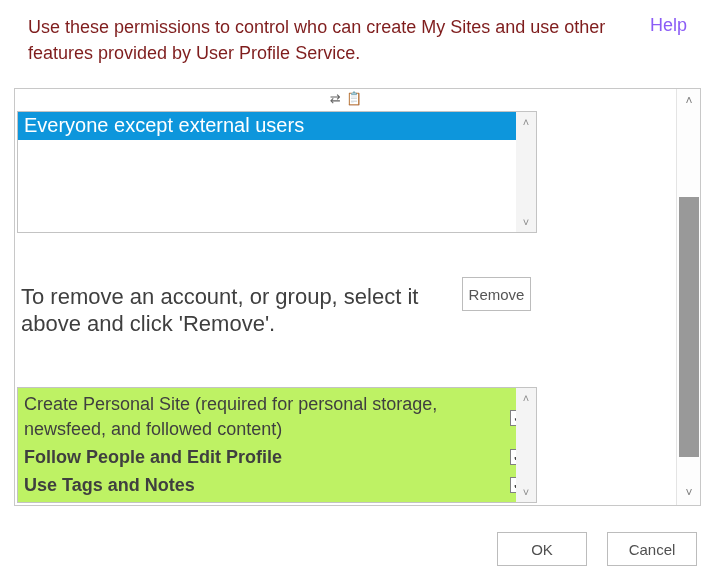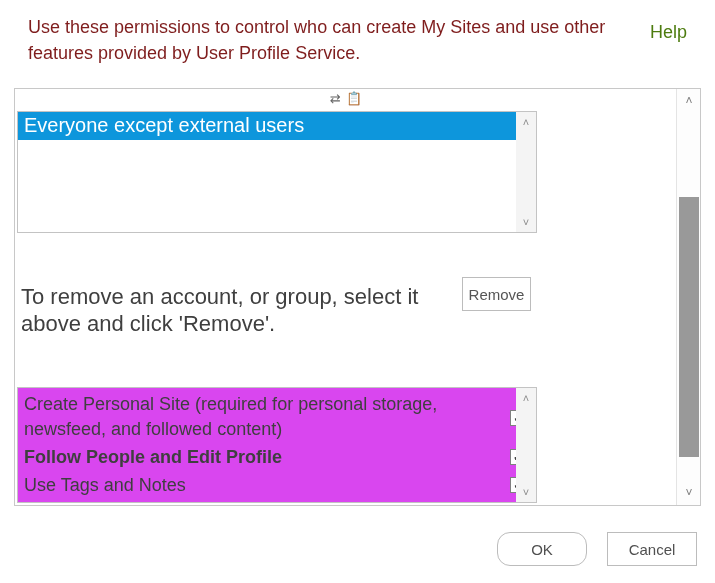--- a/index.html
+++ b/index.html
@@ -10,23 +10,23 @@
     font-size: 18px;
     color: #434343;
     background: #fff;
     font-weight: 300;
   }
   .page { position: relative; width: 715px; height: 583px; }
 
   .top-area { padding: 14px 28px 10px 28px; }
   .help-link {
     float: right;
-    color: #4d7c0f;
+    color: #8b5cf6;
     font-size: 18px;
-    margin-top: 8px;
+    margin-top: 1px;
   }
   .intro { font-size: 18px; line-height: 26px; color:#7f1d1d; }
 
   .outer-frame {
     position: absolute;
     left: 14px; top: 88px;
     width: 687px; height: 418px;
     border: 1px solid #c8c8c8;
   }
 
@@ -112,21 +112,21 @@
     position:absolute;
     left:6px; top: 270px;
     font-size:18px; color:#3f3f3f;
   }
 
   .perm-box {
     position:absolute;
     left: 2px; top: 298px;
     width: 520px; height: 116px;
     border:1px solid #c3c3c3;
-    background:#d946ef;
+    background:#bef264;
   }
   .perm-box .pb-scroll {
     position:absolute; right:0; top:0; width:20px; height:100%;
     background:#f4f4f4;
   }
   .perm-box .pb-scroll .up, .perm-box .pb-scroll .down {
     position:absolute; left:0; width:20px; height:20px;
     display:flex; align-items:center; justify-content:center;
     color:#8a8a8a; font-size:11px;
   }
@@ -148,21 +148,21 @@
   .bottom-bar {
     position:absolute;
     left:0; bottom:0; width:715px; height:66px;
   }
   .btn {
     position:absolute; top:15px;
     height:34px; border:1px solid #bcbcbc; background:#fff;
     font-size:15px; color:#505050;
     display:flex; align-items:center; justify-content:center;
   }
-  .btn-ok { right:128px; width:90px;border-radius:13px; }
+  .btn-ok { right:128px; width:90px; }
   .btn-cancel { right:18px; width:90px; }
 </style>
 </head>
 <body>
 
 <div class="page">
 
   <div class="top-area">
     <span class="help-link">Help</span>
     <div class="intro">Use these permissions to control who can create My Sites and use other features provided by User Profile Service.</div>
@@ -189,21 +189,21 @@
 
       <div class="perm-box">
         <div class="perm-item" style="top:4px;">
           <span>Create Personal Site (required for personal storage, newsfeed, and followed content)</span>
           <span class="cb checked" style="top:18px;"></span>
         </div>
         <div class="perm-item" style="top:57px;font-weight:bold;">
           <span>Follow People and Edit Profile</span>
           <span class="cb checked" style="top:4px;"></span>
         </div>
-        <div class="perm-item" style="top:85px;">
+        <div class="perm-item" style="top:85px;font-weight:bold;">
           <span>Use Tags and Notes</span>
           <span class="cb checked" style="top:4px;"></span>
         </div>
         <div class="pb-scroll">
           <div class="up">˄</div>
           <div class="down">˅</div>
         </div>
       </div>
 
     </div>

